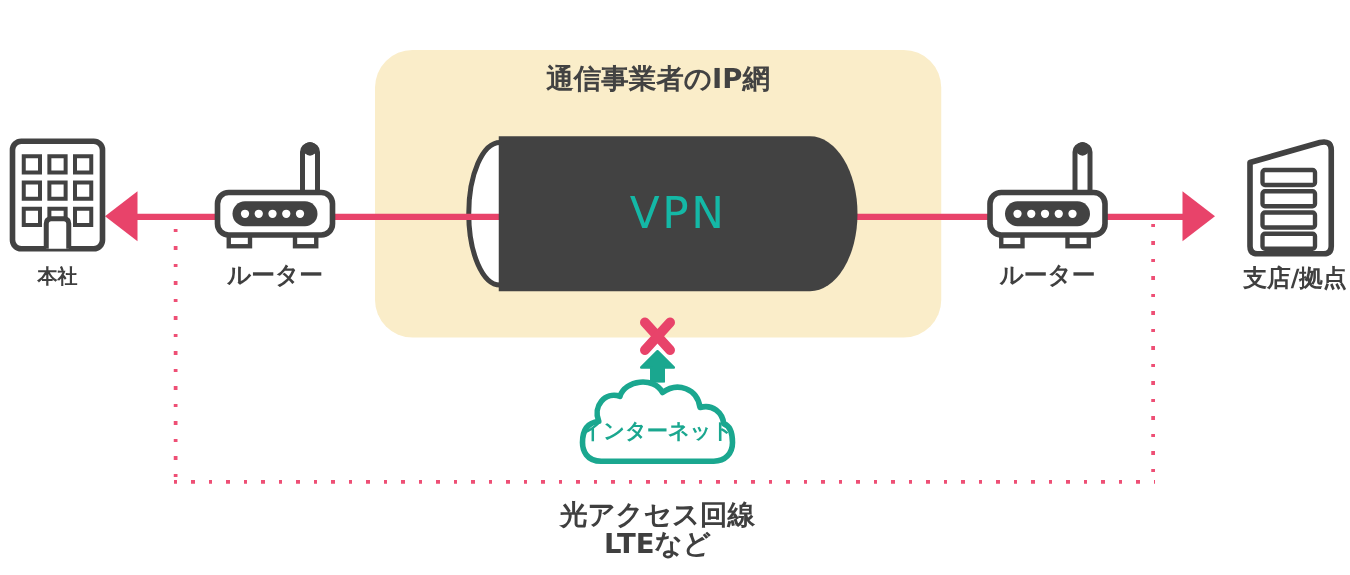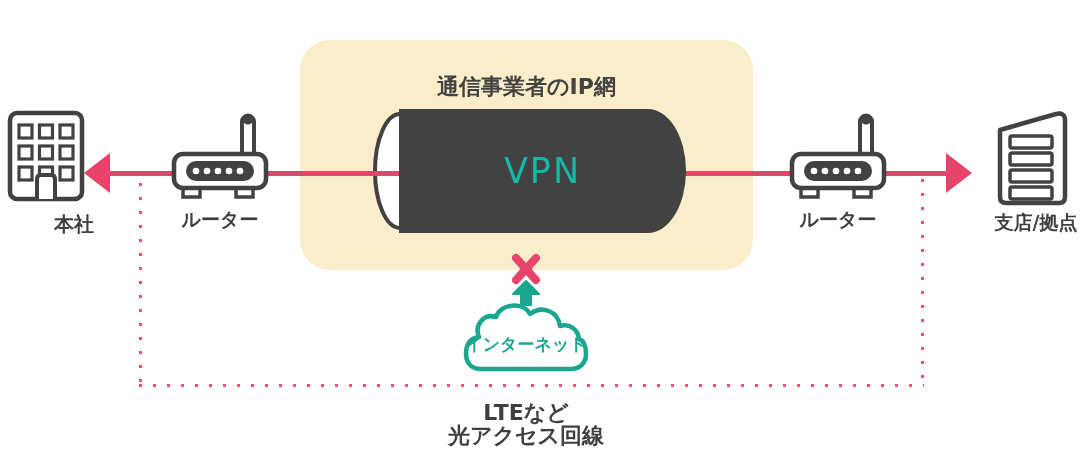--- a/index.html
+++ b/index.html
@@ -5,21 +5,21 @@
   html,body { margin:0; padding:0; background:#ffffff; }
   .canvas {
     position:relative; width:1080px; height:460px; background:#ffffff;
     font-family:"DejaVu Sans","Liberation Sans",sans-serif; overflow:hidden;
   }
   .abs { position:absolute; }
 
   
   .net-box { left:300px; top:40px; width:453px; height:230px;
              background:#FAEDC9; border-radius:30px; z-index:1; }
-  .net-title { left:300px; top:72px; width:453px; text-align:center;
+  .net-title { left:300px; top:48px; width:453px; text-align:center;
                font-size:22px; font-weight:bold; color:#424242; z-index:2; }
 
   
   .main-line { left:104px; top:171px; width:848px; height:5px;
                background:#E8436A; z-index:3; }
   .arrow-left { left:84px; top:153px; width:0; height:0; z-index:3;
                 border-top:20px solid transparent; border-bottom:20px solid transparent;
                 border-right:26px solid #E8436A; }
   .arrow-right { left:946px; top:153px; width:0; height:0; z-index:3;
                  border-top:20px solid transparent; border-bottom:20px solid transparent;
@@ -41,21 +41,21 @@
   .dots-left  { left:139px; top:183px; height:203px; }
   .dots-right { left:921px; top:179px; height:207px; }
   .dots-bottom{ left:139px; top:384px; width:785px; }
 
   
   .icon { z-index:4; }
   .icon-top { z-index:5; }
 
   
   .node-label { text-align:center; font-weight:bold; color:#3F3F3F; z-index:5; }
-  .lbl-hq     { left:0px;   top:211px; width:92px;  font-size:20px;margin-left:28px; }
+  .lbl-hq     { left:0px;   top:211px; width:92px;  font-size:16px; }
   .lbl-rtr-l  { left:166px; top:207px; width:108px; font-size:19px; }
   .lbl-rtr-r  { left:784px; top:207px; width:108px; font-size:19px; }
   .lbl-branch { left:984px; top:210px; width:104px; font-size:19px; }
 
   .caption { left:326px; top:401px; width:400px; text-align:center;
              font-size:22px; font-weight:bold; color:#3F3F3F; line-height:23px; z-index:5; }
   .caption span { display:block; }
 </style>
 </head>
 <body>
@@ -157,17 +157,17 @@
              C 122 41 123 47 123 54 C 123 63 117 69 108 69 Z" fill="#ffffff" stroke="#1AA78F" stroke-width="4.5" stroke-linejoin="round" stroke-linecap="round"></path>
     <text x="63" y="50" text-anchor="middle" font-size="17" font-weight="bold" fill="#1AA78F">インターネット</text>
   </svg>
 
   <div class="abs node-label lbl-hq">本社</div>
   <div class="abs node-label lbl-rtr-l">ルーター</div>
   <div class="abs node-label lbl-rtr-r">ルーター</div>
   <div class="abs node-label lbl-branch">支店/拠点</div>
 
   <div class="abs caption">
+    <span>光アクセス回線</span>
     <span>LTEなど</span>
-    <span>光アクセス回線</span>
   </div>
 
 </div>
 
 </body></html>

